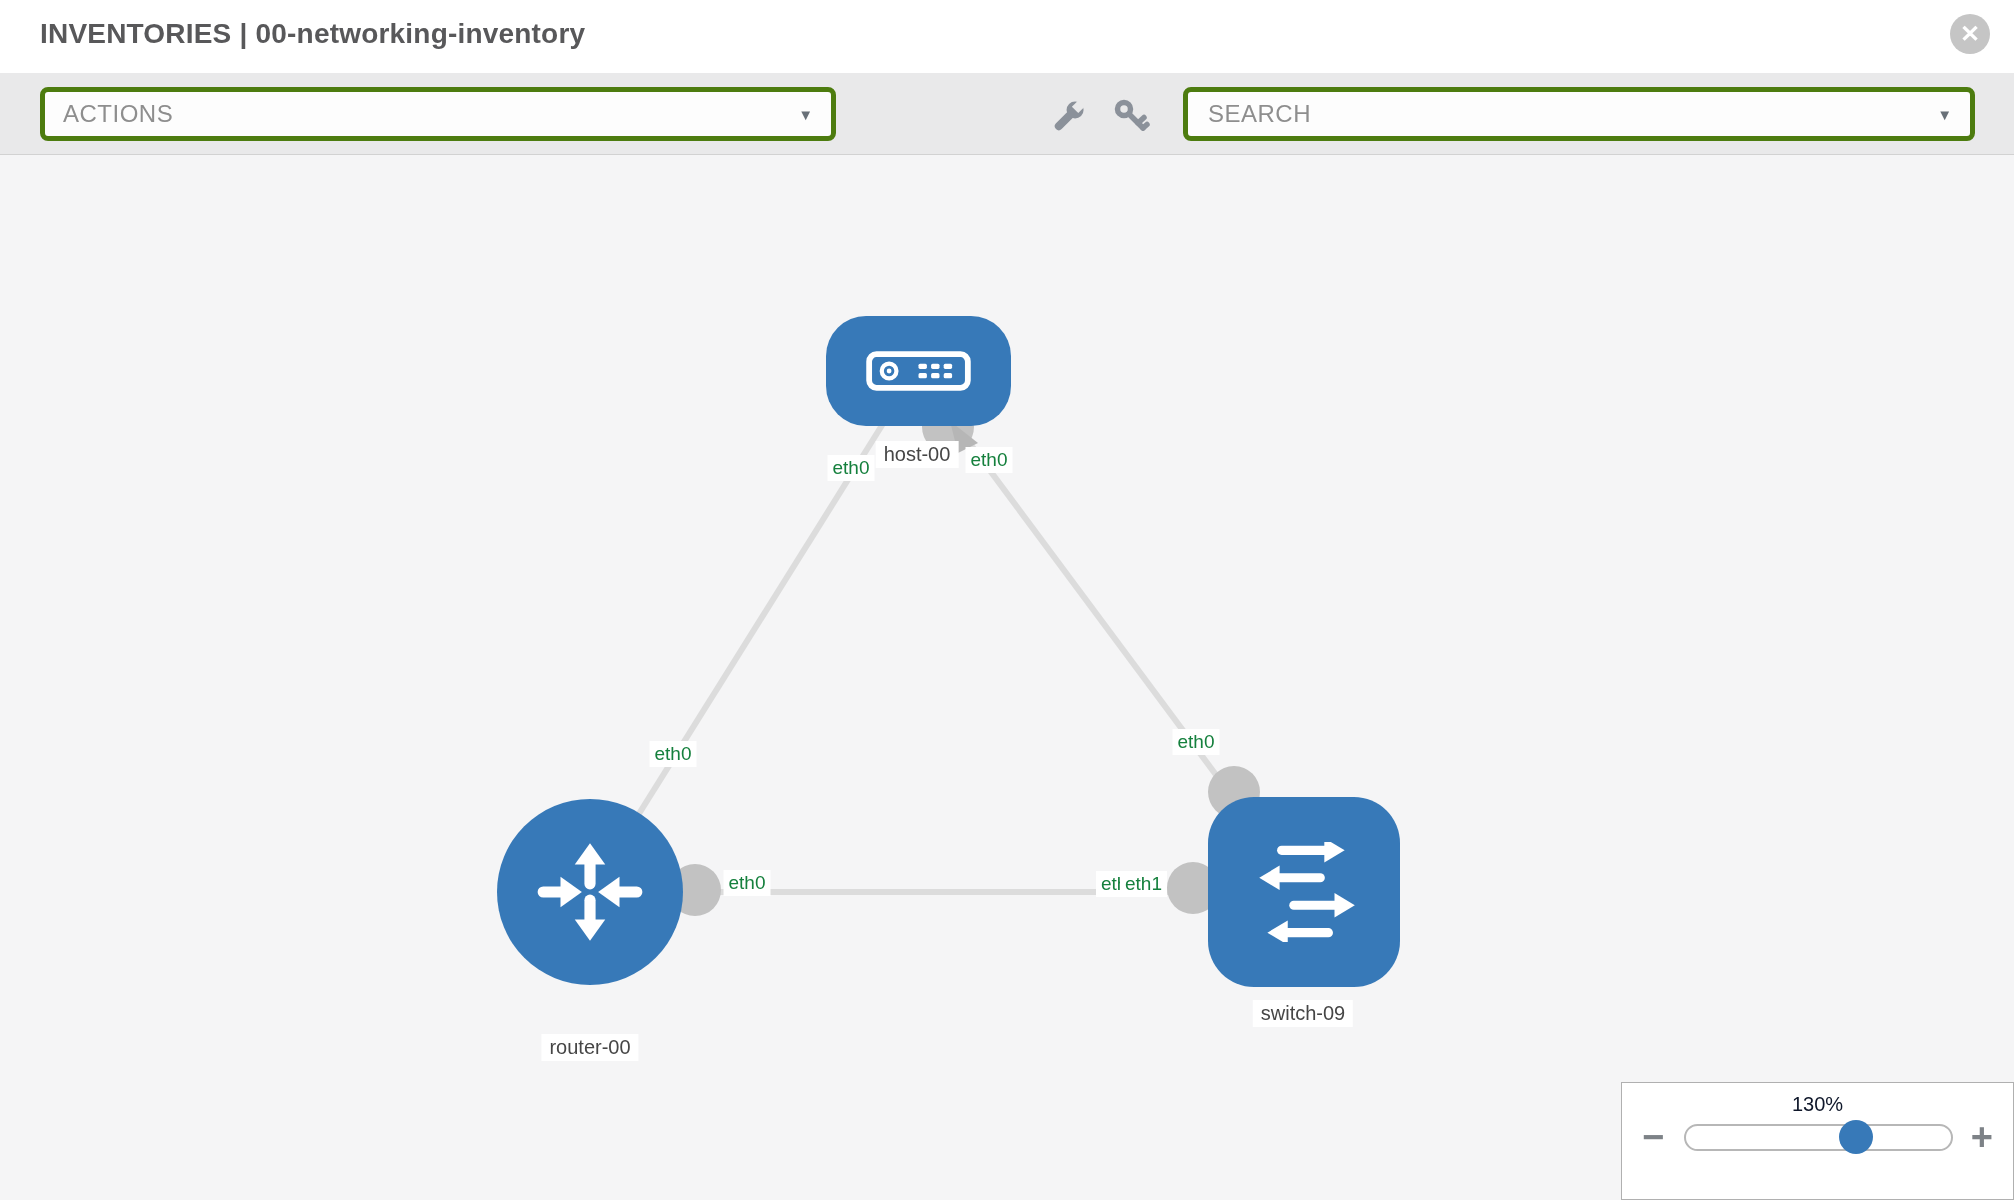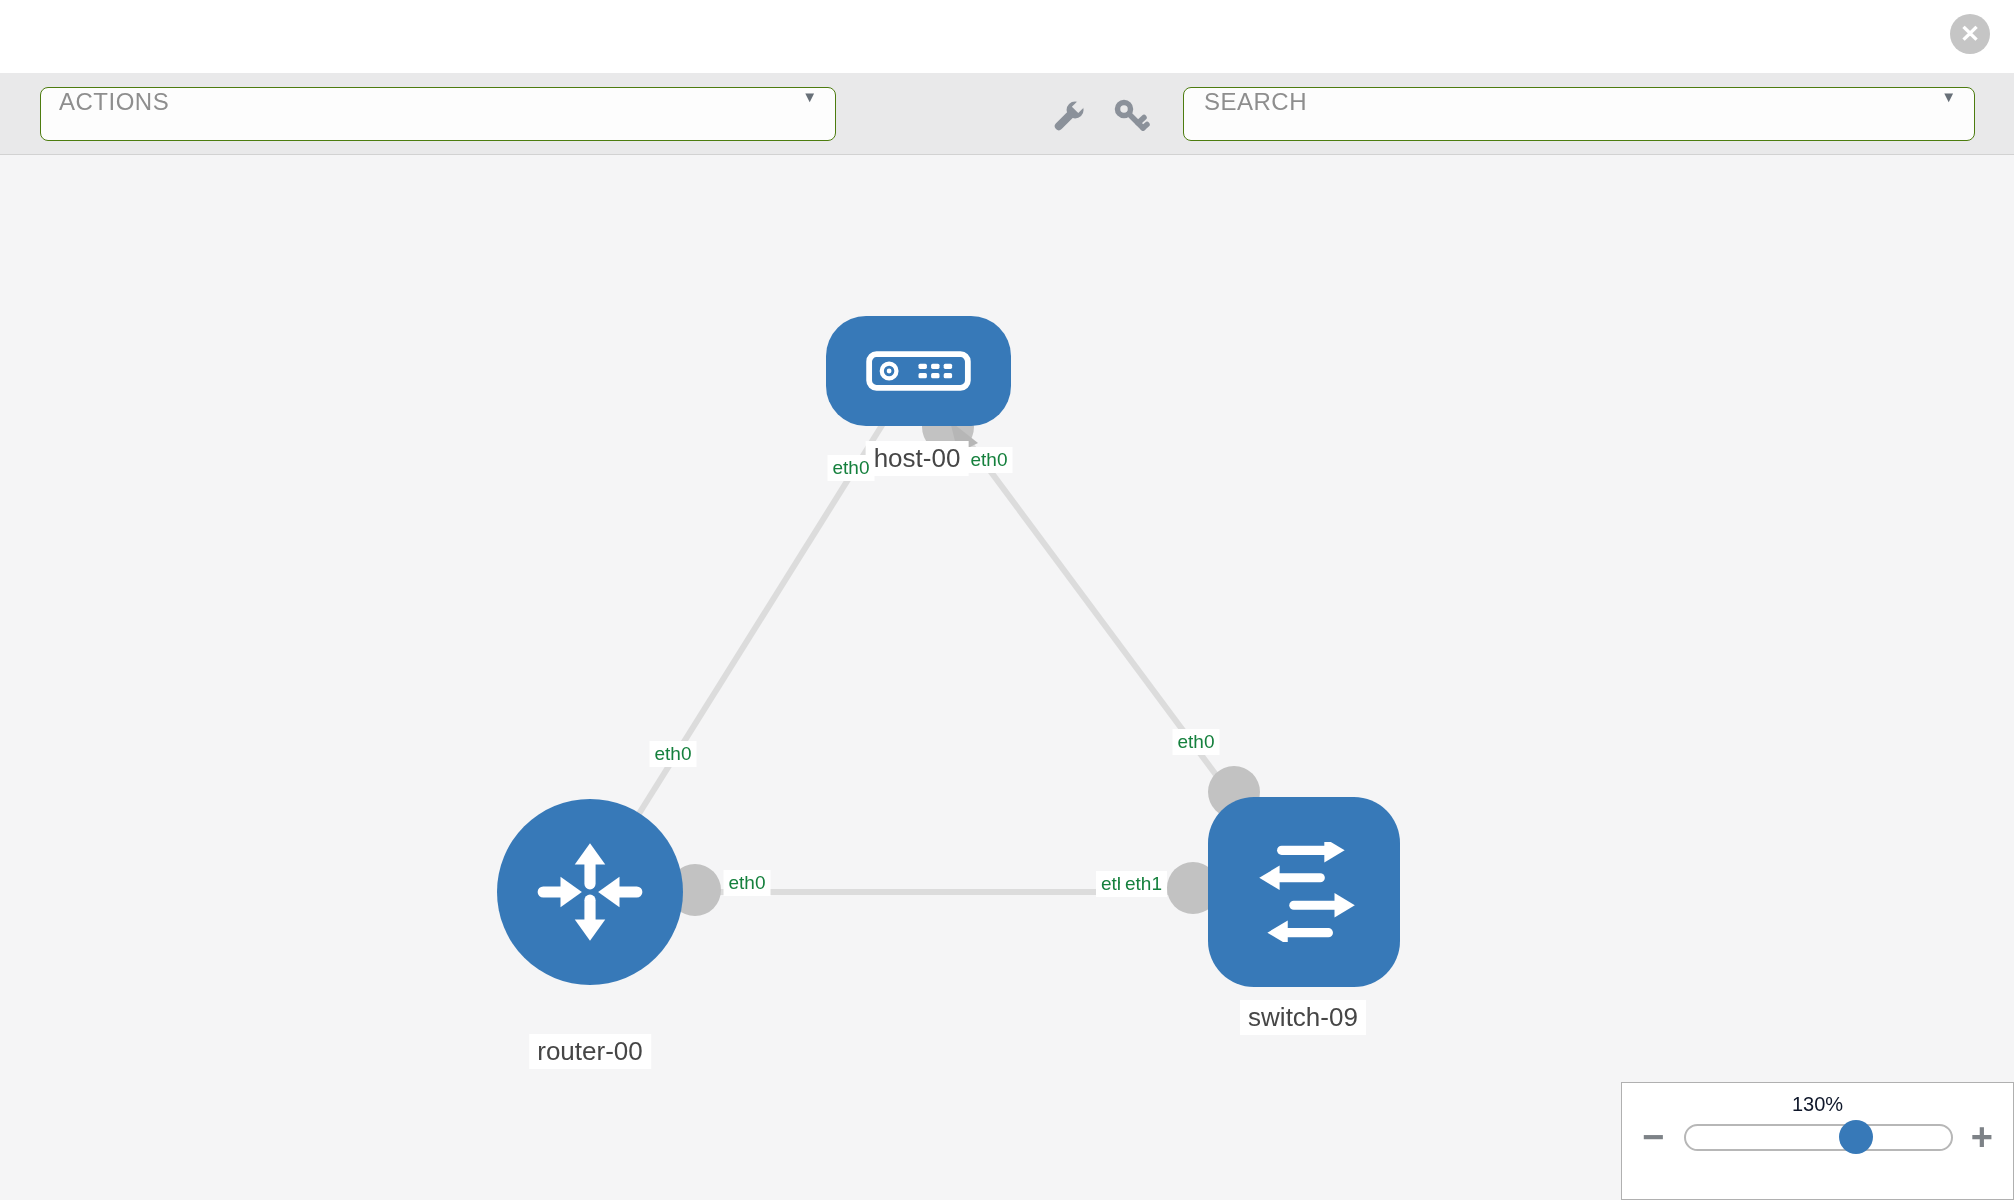--- a/index.html
+++ b/index.html
@@ -10,42 +10,42 @@
   .header { position:absolute; left:0; top:0; width:2014px; height:73px; background:#ffffff; }
   .title { position:absolute; left:40px; top:18px; font-size:28px; font-weight:bold; color:#58585a; letter-spacing:0.2px; }
   .close-btn { position:absolute; right:24px; top:14px; width:40px; height:40px; border-radius:50%;
     background:#c5c5c5; color:#ffffff; font-size:24px; font-weight:bold; line-height:40px;
     text-align:center; cursor:pointer; }
 
   
   .toolbar { position:absolute; left:0; top:73px; width:2014px; height:82px;
     background:#e9e9ea; border-bottom:1px solid #d2d2d2; }
   .combo { position:absolute; top:14px; height:54px; background:#fdfdfd;
-    border:1px solid #4d7c0f; border-radius:8px; display:flex; align-items:flex-start;
+    border:5px solid #4d7c0f; border-radius:8px; display:flex; align-items:center;
     justify-content:space-between; padding:0 18px; cursor:pointer; }
   .combo-actions { left:40px;  width:796px; }
   .combo-search  { left:1183px; width:792px;padding-left:20px; }
   .combo-text { font-size:24px; color:#8e8e8e; letter-spacing:0.5px; }
   .combo-caret { font-size:15px; color:#687078; }
   .tool-btn { position:absolute; top:22px; width:44px; height:44px; border:none; background:transparent;
     cursor:pointer; display:flex; align-items:center; justify-content:center; }
   .tool-btn-wrench { left:1046px; }
   .tool-btn-key    { left:1110px; }
 
   
   .canvas { position:absolute; left:0; top:155px; width:2014px; height:1045px; background:#f5f5f6; }
   .edges { position:absolute; left:0; top:0; }
 
   .node { position:absolute; background:#3779b8; display:flex; align-items:center; justify-content:center; cursor:pointer; z-index:2; }
   .node-host   { left:826px;  top:161px; width:185px; height:110px; border-radius:40px; }
   .node-router { left:497px;  top:644px; width:186px; height:186px; border-radius:50%; }
   .node-switch { left:1208px; top:642px; width:192px; height:190px; border-radius:46px; }
 
   .node-label { position:absolute; transform:translateX(-50%); background:#ffffff; color:#464646;
-    font-size:26px; padding:2px 8px; white-space:nowrap; z-index:4; }
+    font-size:20px; padding:2px 8px; white-space:nowrap; z-index:4; }
   .iface-label { position:absolute; background:#ffffff; color:#15803d;
     font-size:19px; padding:2px 5px; white-space:nowrap; z-index:5; }
   .iface-center { transform:translateX(-50%); }
   .iface-front { z-index:6; }
 
   
   .zoom-panel { position:absolute; left:1621px; top:927px; width:393px; height:118px;
     background:#ffffff; border:1px solid #b0b0b0; z-index:7; }
   .zoom-level { text-align:center; margin-top:10px; font-size:20px; color:#0f172a; }
   .zoom-row { display:flex; align-items:center; padding:0 20px; margin-top:4px; }
@@ -54,20 +54,25 @@
   .zoom-plus  { margin-left:18px; }
   .zoom-track { position:relative; width:270px; height:27px; background:#ffffff;
     border:2px solid #b7b7b7; border-radius:14px; cursor:pointer; }
   .zoom-thumb { position:absolute; left:calc(64% - 17px); top:-6px; width:34px; height:34px;
     border-radius:50%; background:#3779b8; cursor:grab; }
 </style>
 </head>
 <body>
 
 <div class="header">
+  <div class="title">
+    <span>INVENTORIES</span>
+    <span>|</span>
+    <span>00-networking-inventory</span>
+  </div>
   <div class="close-btn">
     <span>✕</span>
   </div>
 </div>
 
 <div class="toolbar">
 
   <div class="combo combo-actions">
     <span class="combo-text">ACTIONS</span>
     <span class="combo-caret">▼</span>

